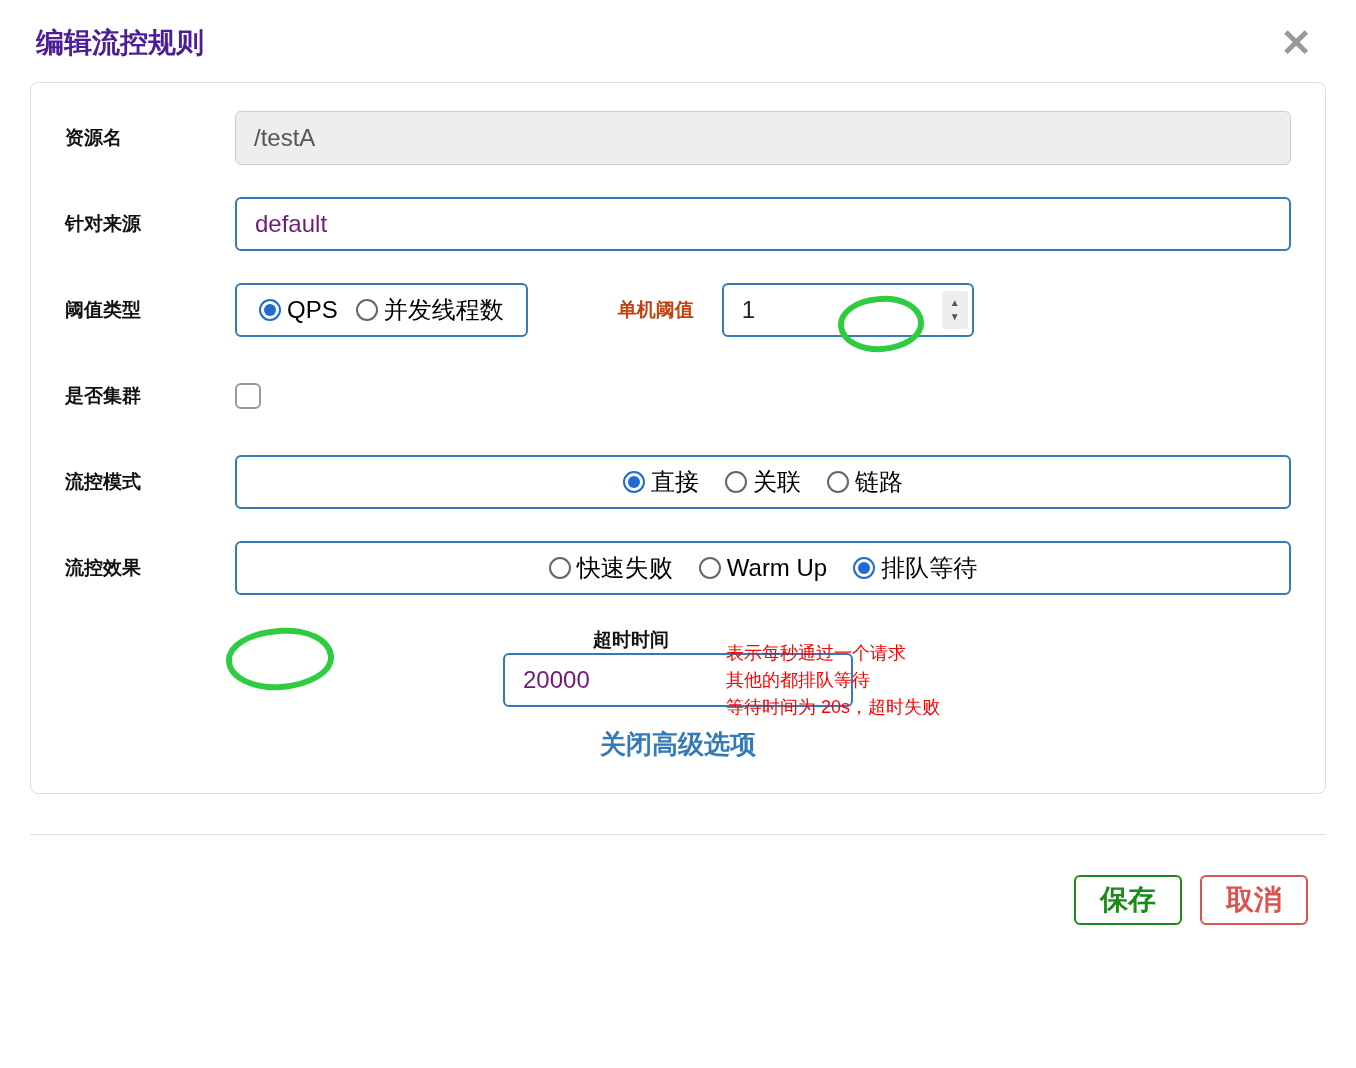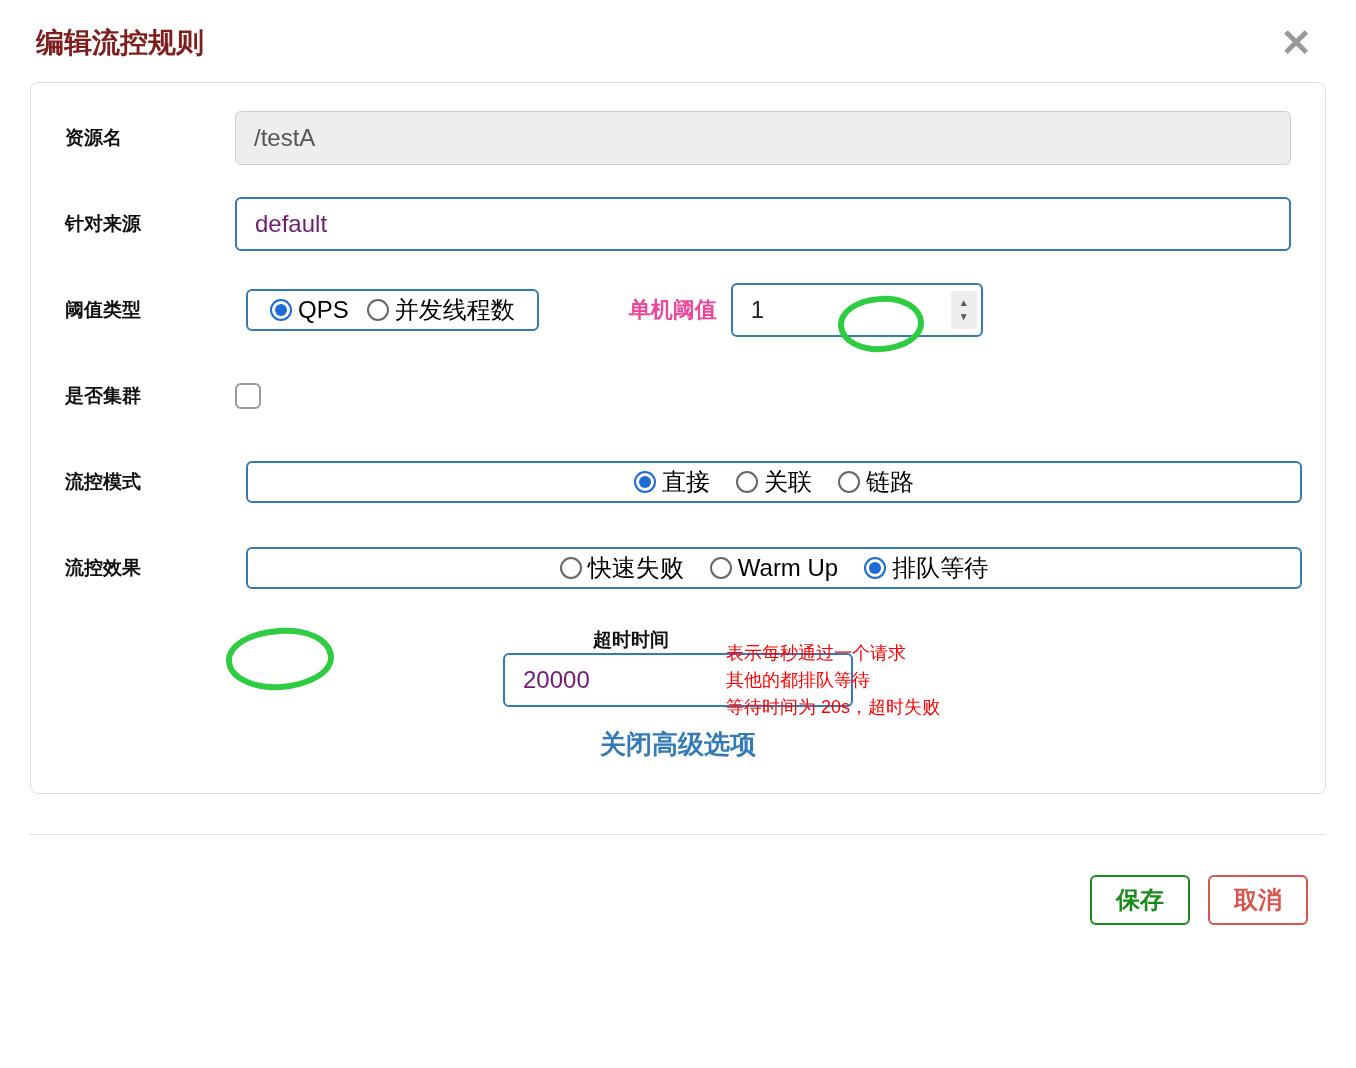--- a/index.html
+++ b/index.html
@@ -17,21 +17,21 @@
     }
     .modal-header {
       display: flex;
       align-items: center;
       justify-content: space-between;
       padding: 24px 36px 20px 36px;
     }
     .modal-title {
       font-size: 28px;
       font-weight: 700;
-      color: #7f1d1d;
+      color: #4c1d95;
     }
     .close-btn {
       font-size: 38px;
       color: #999;
       font-weight: 700;
       cursor: pointer;
       line-height: 1;
       padding: 0 8px;
     }
     .modal-body {
@@ -70,26 +70,25 @@
       outline: none;
     }
     .form-input.readonly {
       background: #eee;
       border: 1px solid #ccc;
       color: #555;
     }
     .radio-group {
       display: inline-flex;
       align-items: center;
-      height: 42px;
+      height: 54px;
       border: 2px solid #337ab7;
       border-radius: 6px;
       padding: 0 22px;
       gap: 18px;
-      margin-left: 11px;
     }
     .radio-group.full {
       width: 100%;
       justify-content: center;
       padding: 0;
       gap: 26px;
     }
     .radio-item {
       display: inline-flex;
       align-items: center;
@@ -119,25 +118,25 @@
     .radio-label {
       font-size: 24px;
       color: #000;
     }
     .threshold-row {
       display: flex;
       align-items: center;
       width: 100%;
     }
     .threshold-label {
-      font-size: 22px;
+      font-size: 19px;
       font-weight: 700;
-      color: #ec4899;
+      color: #c2410c;
       margin-left: 90px;
-      margin-right: 14px;
+      margin-right: 28px;
     }
     .number-input-wrap {
       position: relative;
       width: 252px;
     }
     .number-input {
       width: 100%;
       height: 54px;
       border: 2px solid #337ab7;
       border-radius: 6px;
@@ -195,21 +194,21 @@
     .modal-footer {
       display: flex;
       justify-content: flex-end;
       gap: 18px;
       padding: 40px 48px 30px 0;
     }
     .btn {
       height: 50px;
       padding: 0 24px;
       border-radius: 6px;
-      font-size: 24px;
+      font-size: 28px;
       font-weight: 600;
       cursor: pointer;
       background: #fff;
     }
     .btn-save {
       border: 2px solid #1a8a1a;
       color: #1a8a1a;
     }
     .btn-cancel {
       border: 2px solid #d9534f;

